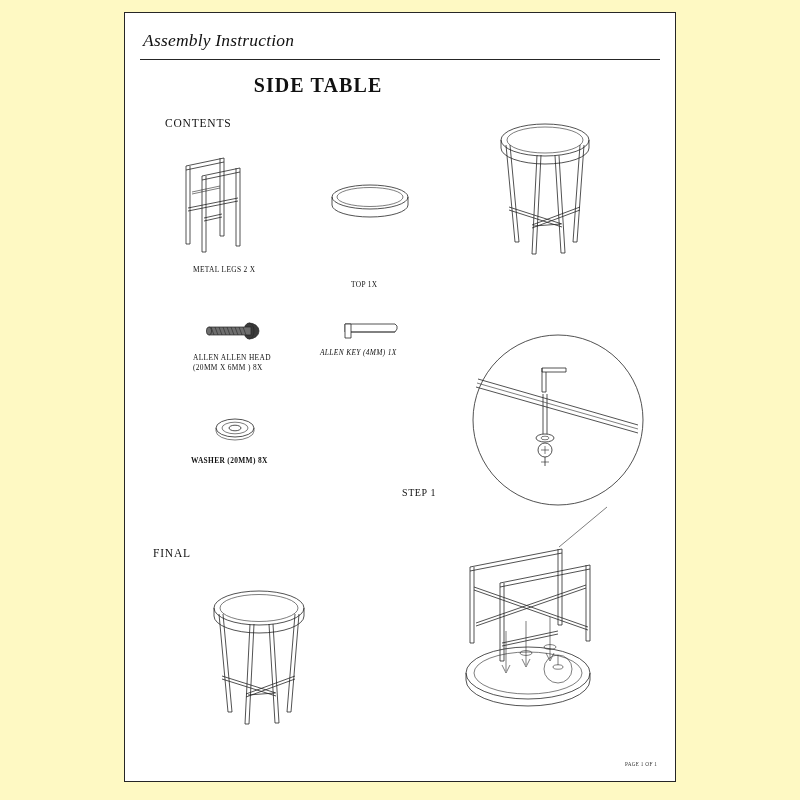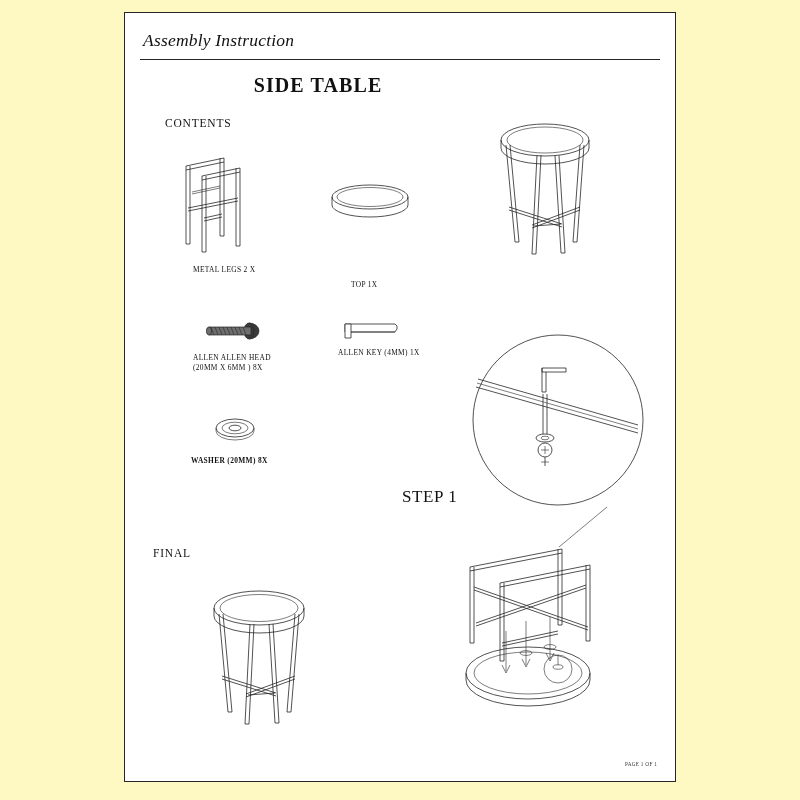--- a/index.html
+++ b/index.html
@@ -70,35 +70,35 @@
 
   .section-label {
     position: absolute;
     font-size: 11.5px;
     letter-spacing: 0.8px;
     color: #111;
     white-space: nowrap;
   }
   #contents-label { left: 165px; top: 117px; }
   #final-label    { left: 153px; top: 547px; }
-  #step1-label    { left: 402px; top: 487px; font-size: 17px; letter-spacing: 0.6px;}
+  #step1-label    { left: 402px; top: 487px; font-size: 10px; letter-spacing: 0.6px;}
 
   .part-caption {
     position: absolute;
     font-size: 7.4px;
     letter-spacing: 0.35px;
     color: #111;
     white-space: pre-line;
     line-height: 1.35;
     text-align: left;
   }
   #cap-legs   { left: 193px; top: 265px; }
   #cap-top    { left: 351px; top: 262px; margin-top: 18px; }
   #cap-bolt   { left: 193px; top: 353px; }
-  #cap-key    { left: 338px; top: 348px; }
+  #cap-key    { left: 320px; top: 348px; font-style: italic; }
   #cap-washer { left: 191px; top: 456px; font-weight: bold; }
 
   #page-number {
     position: absolute;
     left: 625px;
     top: 761px;
     font-size: 5.2px;
     letter-spacing: 0.3px;
     color: #333;
   }

